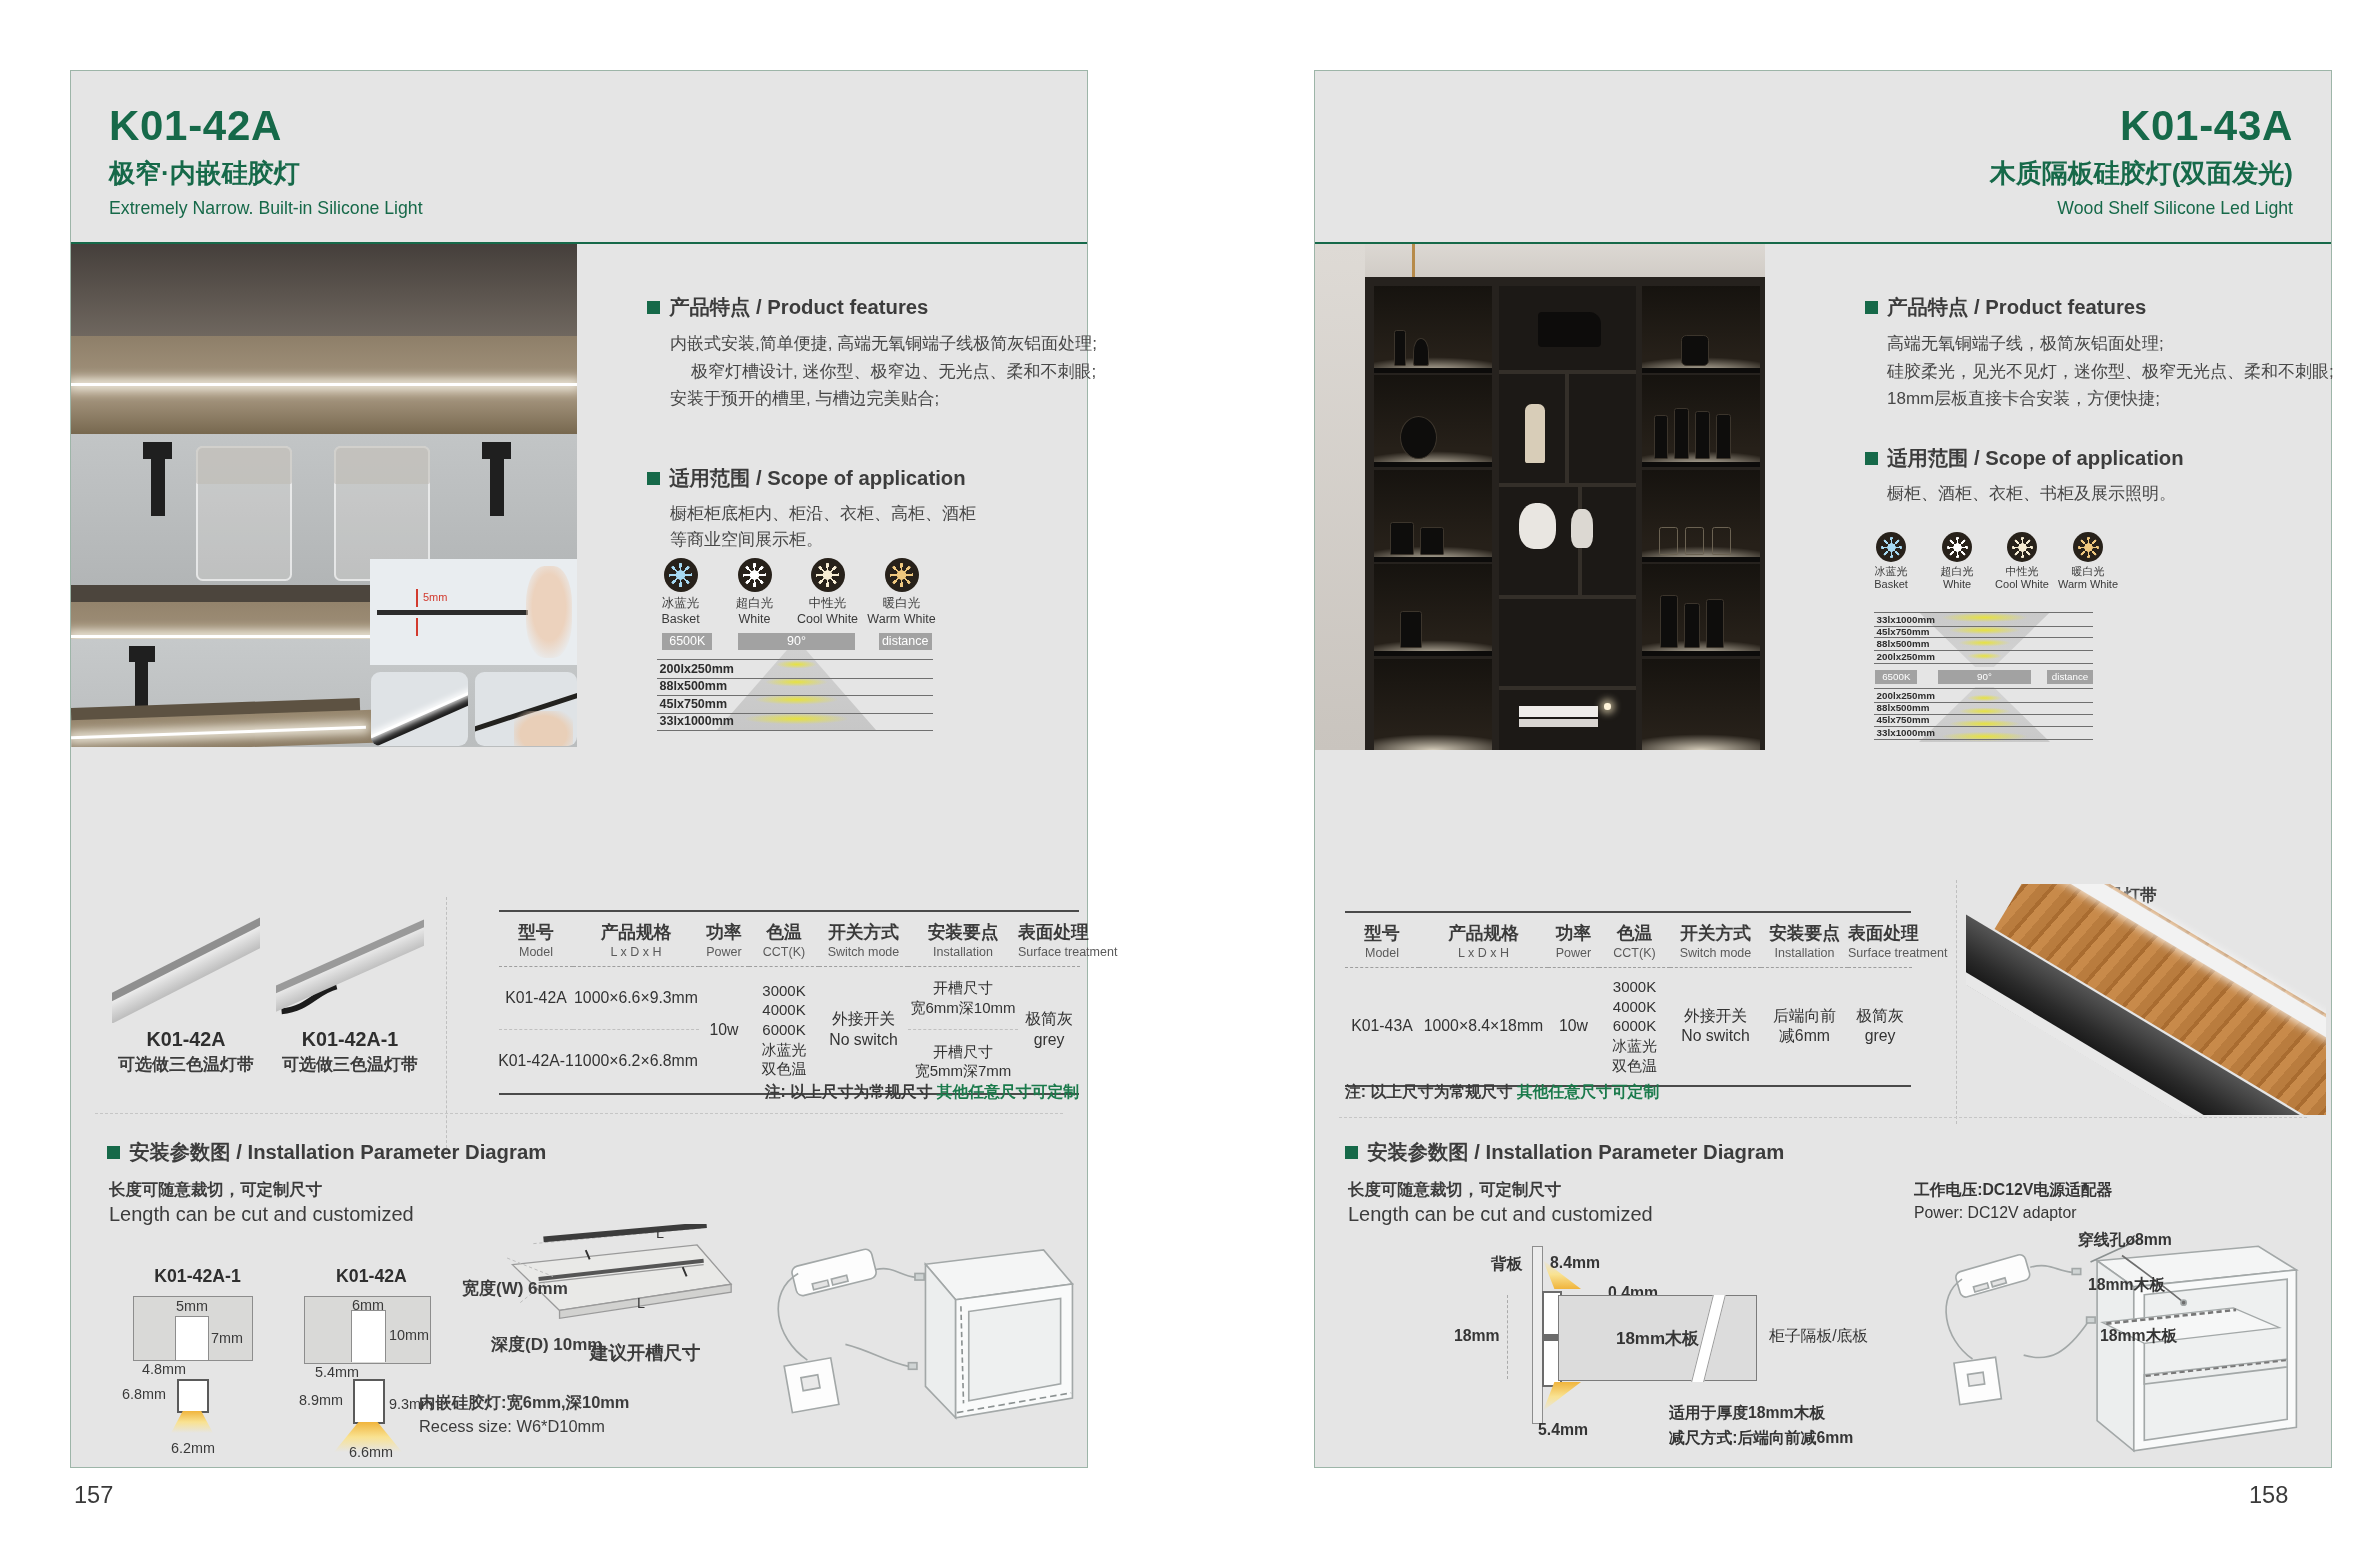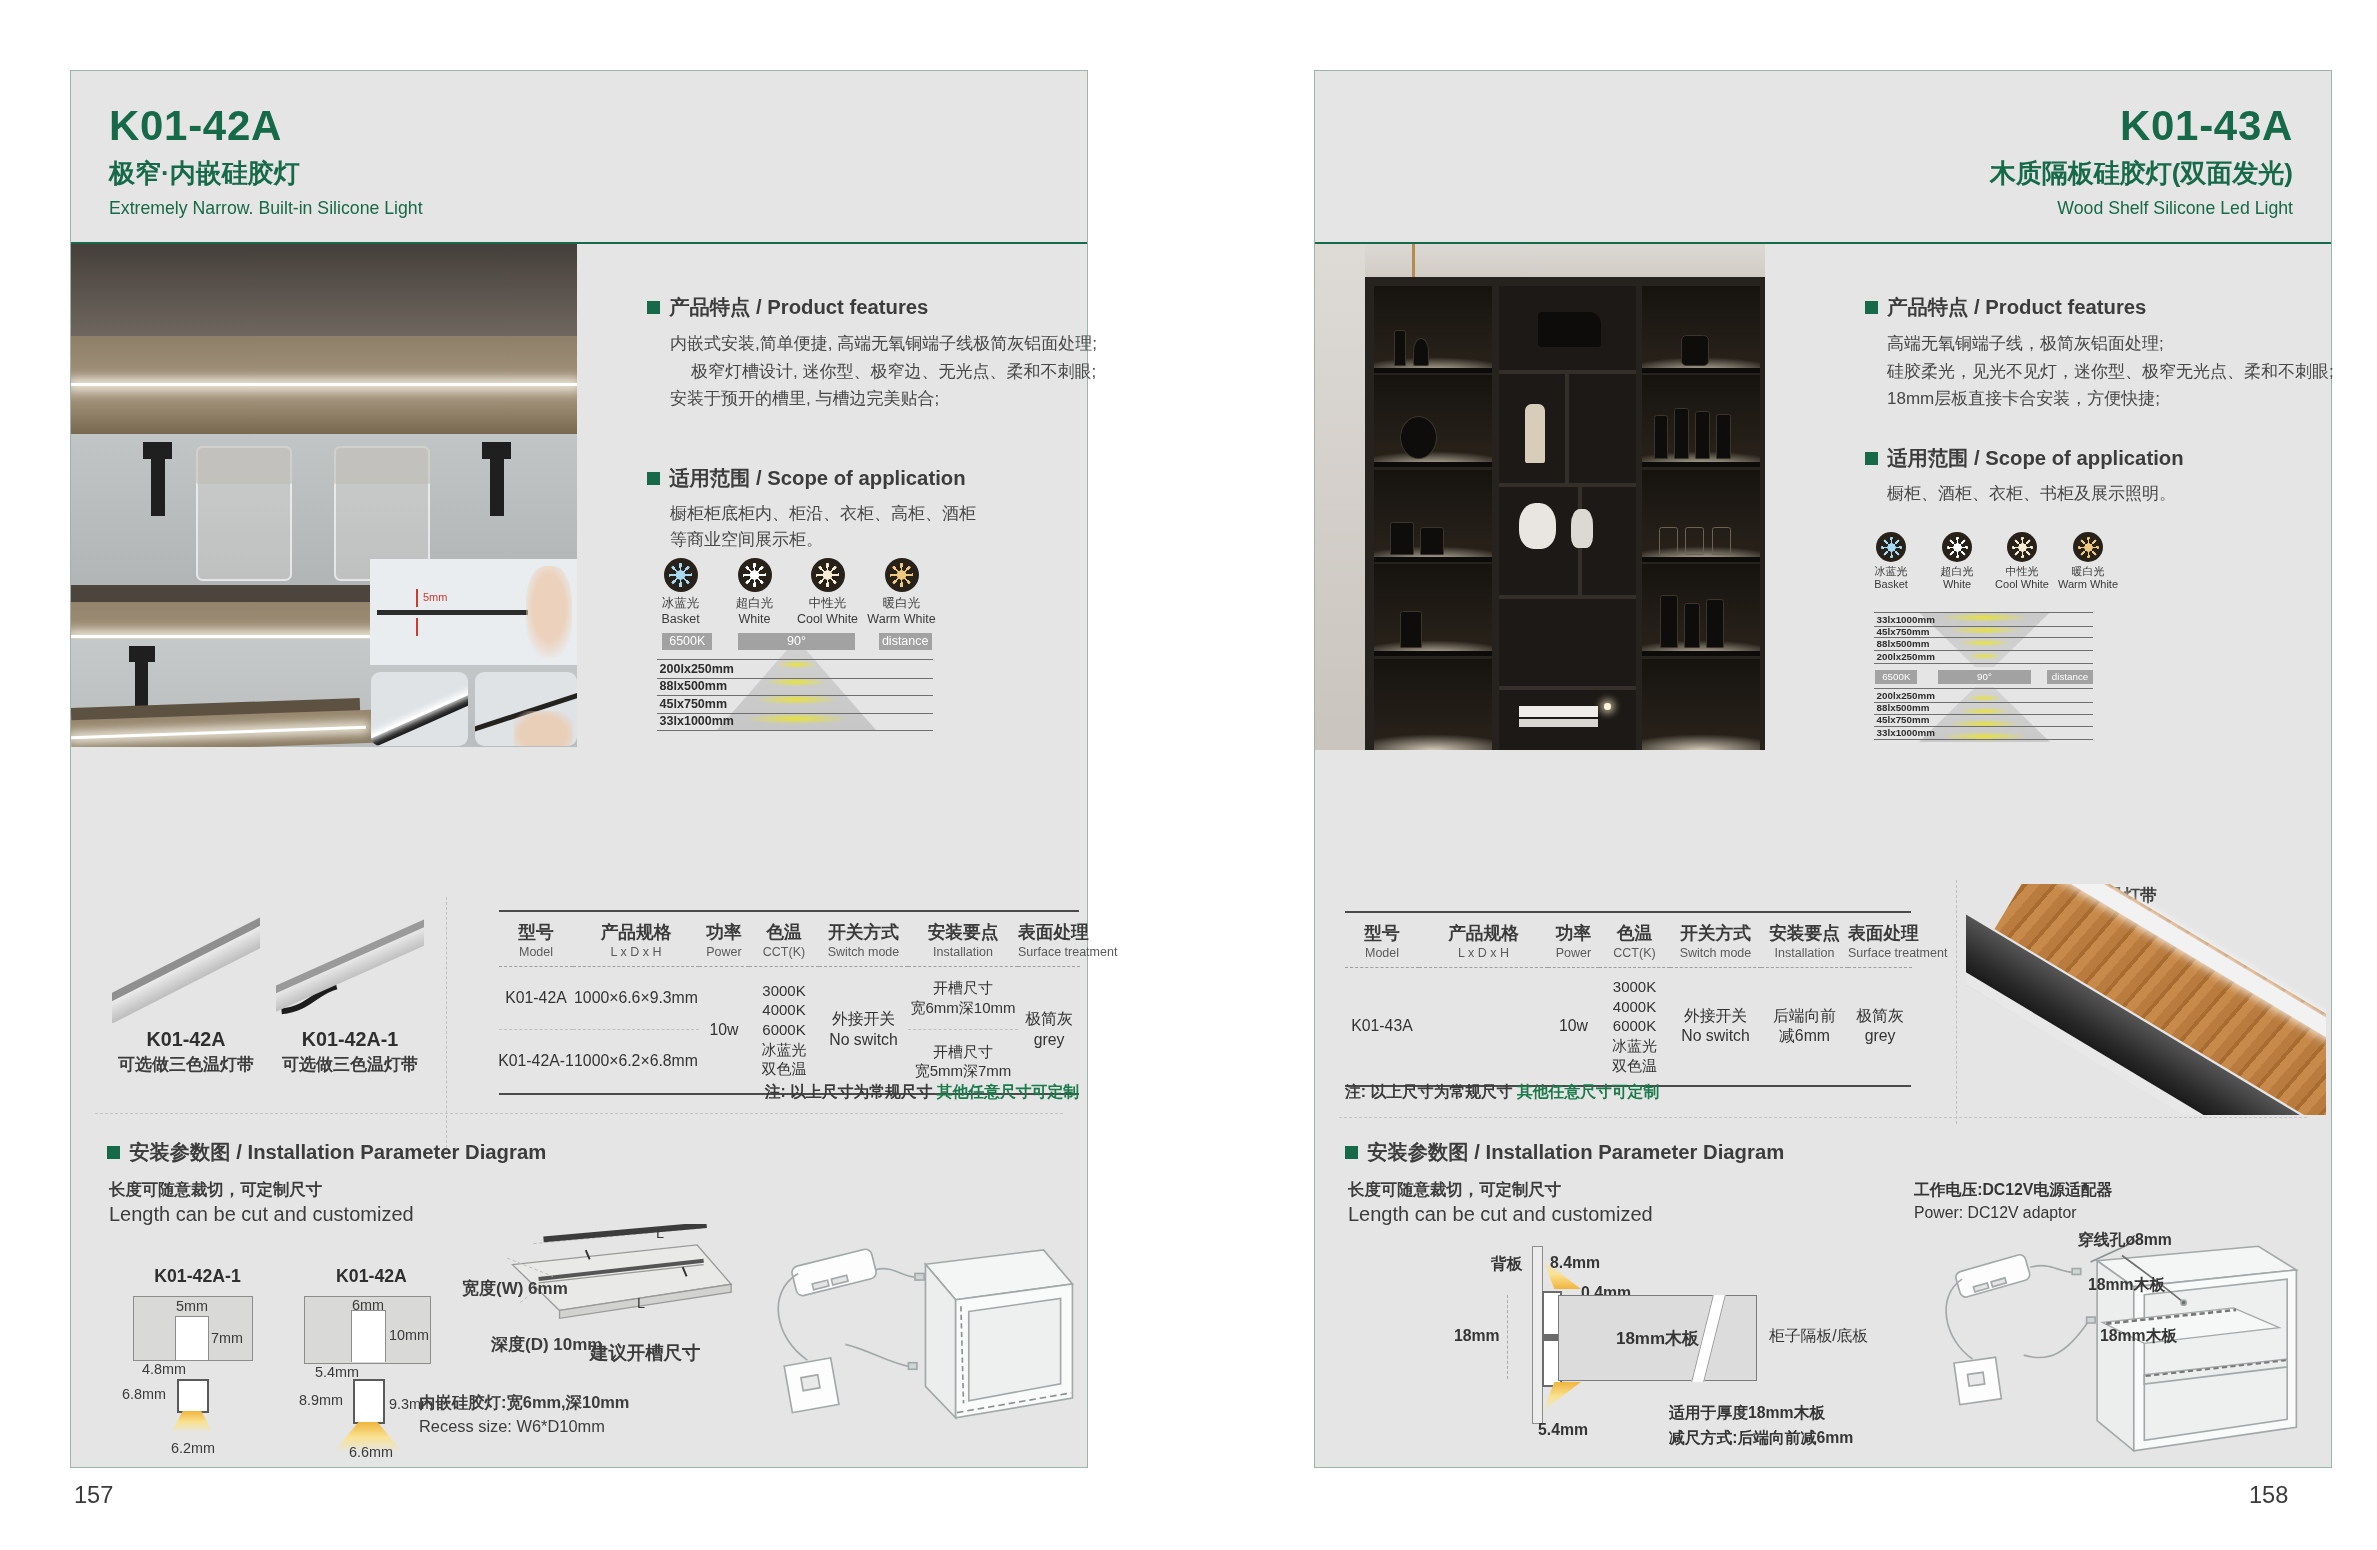--- a/index.html
+++ b/index.html
@@ -565,20 +565,21 @@
         </div>
       <div class="hc">
           <span class="c1">安装要点</span>
           <span class="c2">Installation</span>
         </div>
       <div class="hc">
           <span class="c1">表面处理</span>
           <span class="c2">Surface treatment</span>
         </div>
       <div class="cell" style="grid-row:2;grid-column:1;">K01-43A</div>
+      <div class="cell" style="grid-row:2;grid-column:2;">1000×8.4×18mm</div>
       <div class="cell" style="grid-row:2;grid-column:3;">10w</div>
       <div class="cell" style="grid-row:2;grid-column:4;font-size:15px;line-height:19.7px;">
         <span>3000K</span>
           <span>4000K</span>
           <span>6000K</span>
           <span>冰蓝光</span>
           <span>双色温</span>
       </div>
       <div class="cell" style="grid-row:2;grid-column:5;">
         <span>外接开关</span>
@@ -613,21 +614,21 @@
       <span class="sq"></span>
       <span>安装参数图 / Installation Parameter Diagram</span>
     </div>
     <div class="abs cut1" style="left:33px;top:1108px;">长度可随意裁切，可定制尺寸</div>
     <div class="abs cut2" style="left:33px;top:1132px;">Length can be cut and customized</div>
 
     <div class="xslab" style="left:176px;top:1183px;">背板</div>
     <div class="abs" style="left:217px;top:1175px;width:9.2px;height:176px;background:#ececec;border:1.3px solid #8d8d8d;"></div>
     <div class="xslab" style="left:235px;top:1183px;">8.4mm</div>
     <div class="glow" style="left:228px;top:1189px;width:38px;height:29px;clip-path:polygon(0 100%,30% 0,100% 0);transform:scaleY(-1);"></div>
-    <div class="xslab" style="left:266px;top:1213px;">0.4mm</div>
+    <div class="xslab" style="left:293px;top:1213px;">0.4mm</div>
     <div class="abs" style="left:227px;top:1220px;width:15.8px;height:92px;background:#fff;border:2px solid #6b6b6b;">
       <div class="abs" style="left:0;top:41px;width:100%;height:6.6px;background:#6b6b6b;"></div>
     </div>
     <div class="abs" style="left:243px;top:1224px;width:197px;height:84px;background:#dcdcdc;border:1.3px solid #7b7b7b;display:flex;align-items:center;justify-content:center;">
       <span class="xslab" style="position:static;font-size:17px;">18mm木板</span>
       <div class="abs" style="left:143px;top:-1.3px;width:10.5px;height:87px;background:#fff;transform:skewX(-14deg);border-left:1.3px solid #9a9a9a;border-right:1.3px solid #9a9a9a;"></div>
     </div>
     <div class="xslab" style="left:454px;top:1255px;font-weight:normal;">柜子隔板/底板</div>
     <div class="xslab" style="left:139px;top:1256px;">18mm</div>
     <div class="abs" style="left:192px;top:1224px;width:0;height:84px;border-left:1.3px dashed #aaa;"></div>

